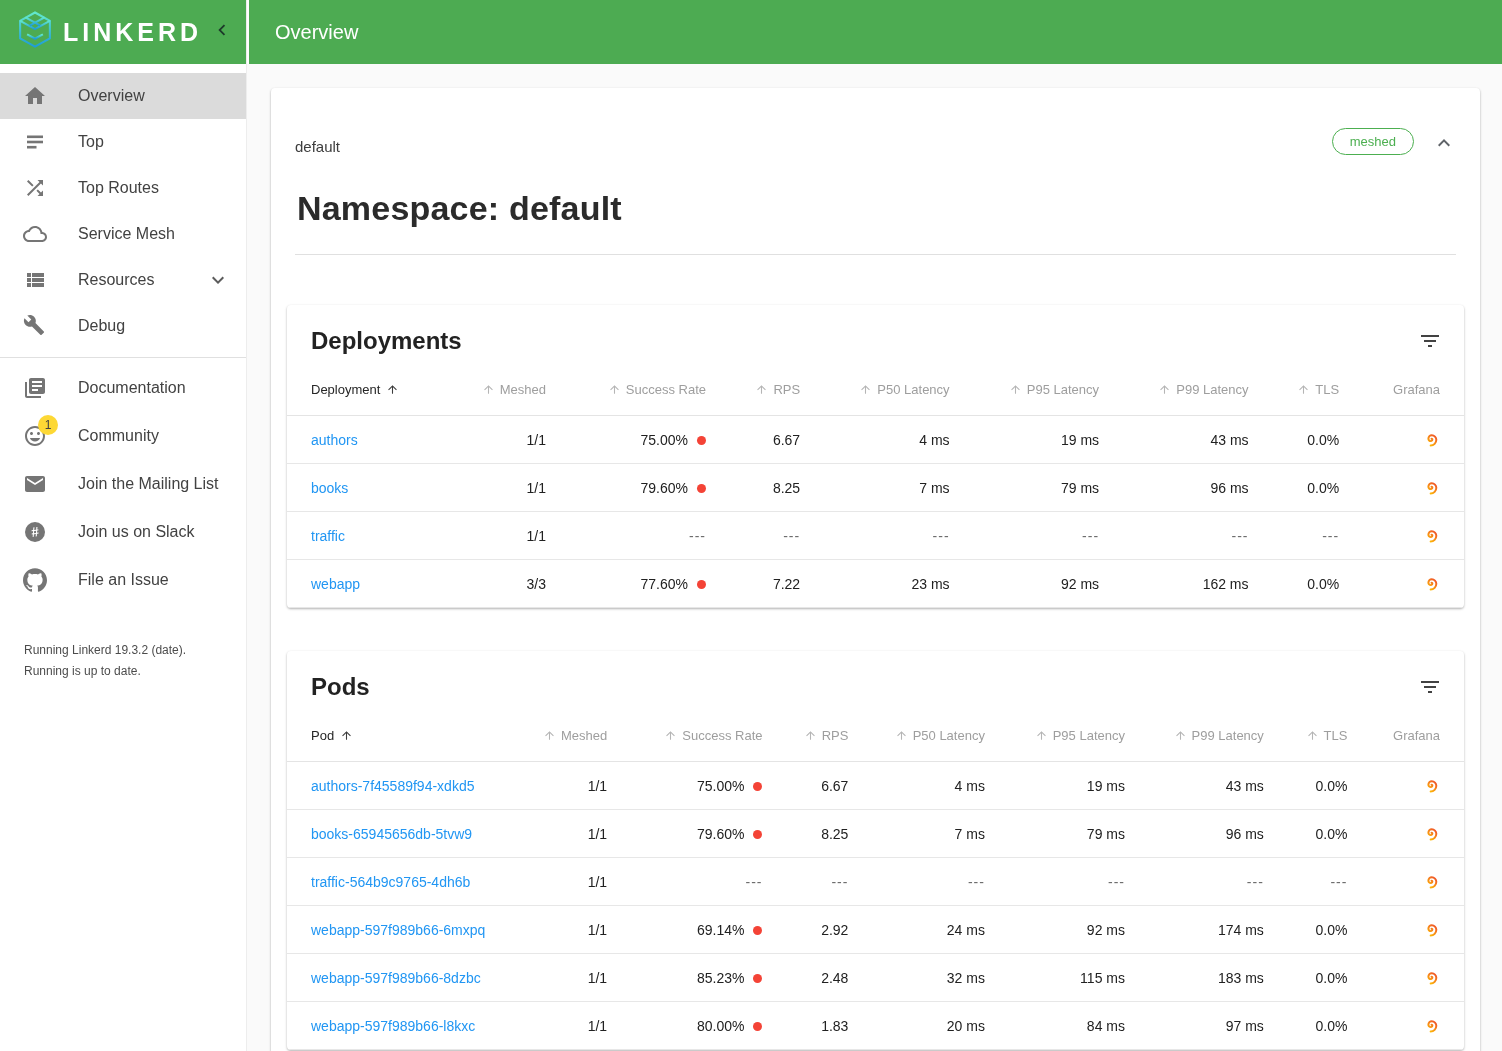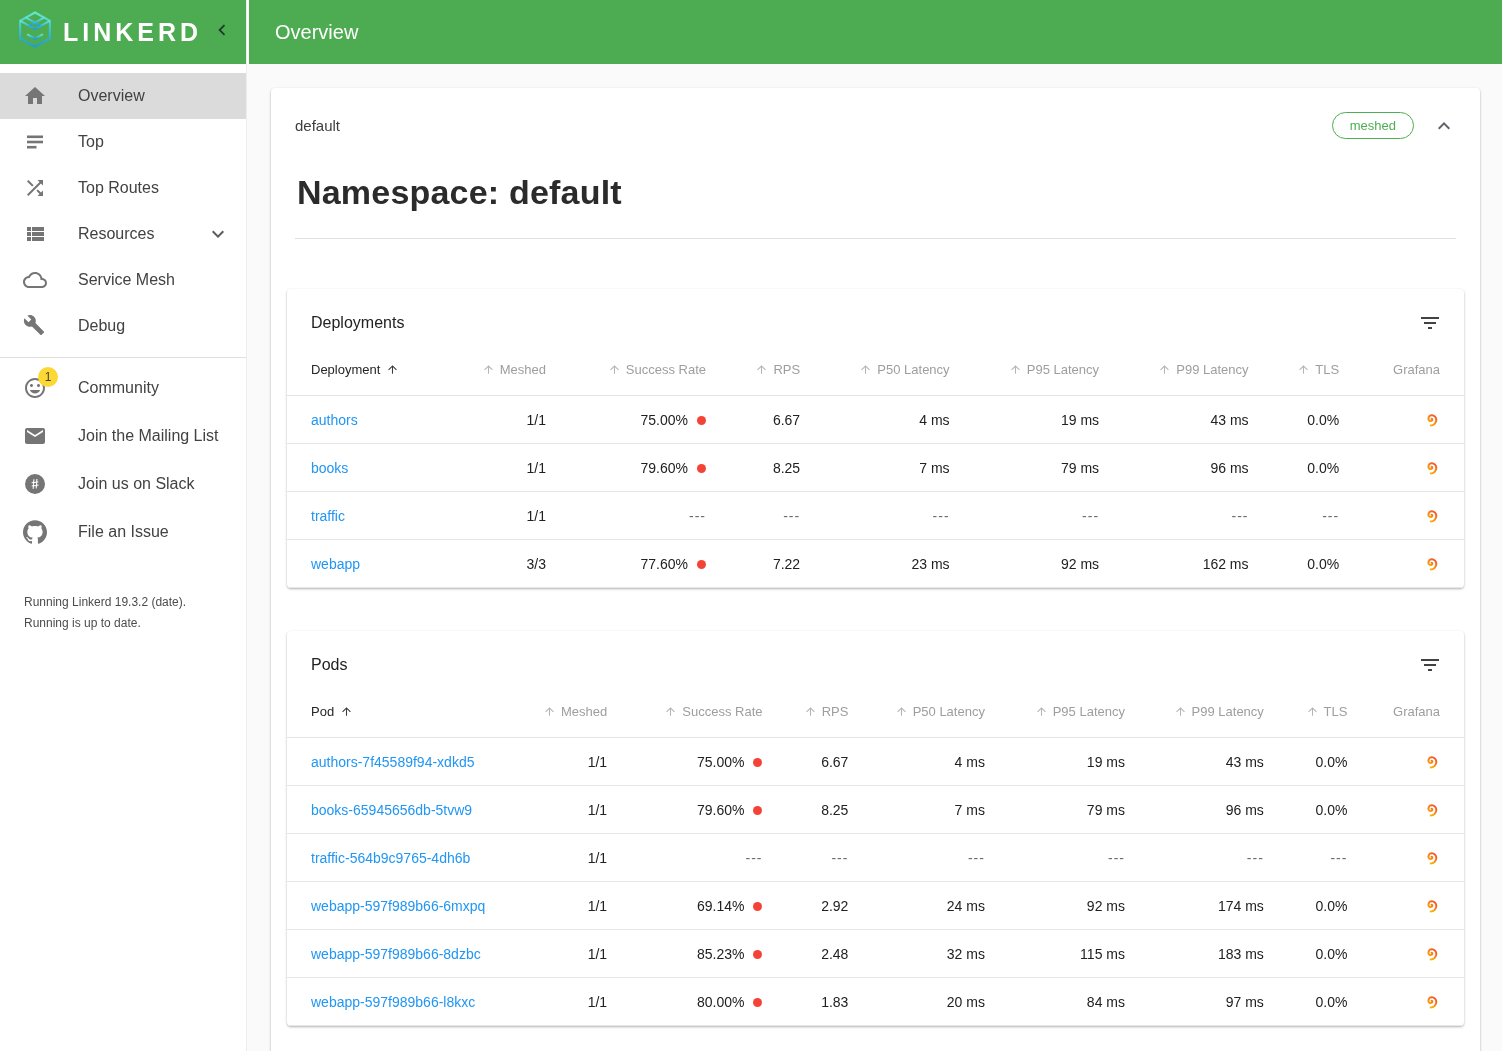--- a/index.html
+++ b/index.html
@@ -44,34 +44,34 @@
   
   .main{flex:1;display:flex;flex-direction:column;min-width:0}
   .topbar{height:64px;flex:0 0 64px;background:var(--green);display:flex;align-items:center;
     padding-left:26px;border-left:2px solid #fff}
   .topbar-title{color:#fff;font-size:20px;font-weight:normal}
   .content{flex:1;padding:24px 22px 0 24px;overflow:hidden}
 
   .ns-card{background:#fff;border-radius:4px;min-height:1120px;
     box-shadow:0 1px 3px rgba(0,0,0,.12),0 1px 2px rgba(0,0,0,.24);
     padding:24px 16px 60px}
-  .ns-header{display:flex;align-items:center;margin:0 8px}
+  .ns-header{display:flex;align-items:flex-end;margin:16px 8px}
   .ns-name{font-size:15px;color:#3d3d3d}
   .spacer{flex:1}
   .pill{border:1px solid var(--pill-green);color:var(--pill-green);font-size:13px;
     border-radius:16px;padding:6px 17px;line-height:1;cursor:pointer;background:#fff}
   .ns-collapse{margin-left:18px;color:#5f6368;width:24px;height:24px;cursor:pointer}
   .ns-title{font-size:34px;font-weight:bold;color:#2b2b2b;margin:34px 10px 0;letter-spacing:.2px}
   .ns-divider{border:none;border-top:1px solid var(--line);margin:26px 8px 0}
 
   .paper{margin-top:50px;background:#fff;border-radius:4px;overflow:hidden;
     box-shadow:0 1px 3px rgba(0,0,0,.14),0 1px 2px rgba(0,0,0,.18)}
   .paper + .paper{margin-top:43px}
   .paper-head{display:flex;align-items:center;padding:22px 22px 0 24px}
-  .paper-title{font-size:16px;font-weight:normal;color:#222}
+  .paper-title{font-size:24px;font-weight:bold;color:#222}
   .filter-btn{margin-left:auto;color:#424242;width:24px;height:24px;cursor:pointer}
 
   table.mtable{width:100%;border-collapse:collapse;table-layout:fixed}
   .mtable th{font-size:13px;font-weight:normal;color:var(--hdr-gray);
     padding:27px 0 18px;border-bottom:1px solid #e4e4e4;white-space:nowrap;cursor:pointer}
   .mtable th.sorted{color:#262626}
   .mtable td{height:48px;font-size:14px;color:var(--txt);border-bottom:1px solid #e7e7e7;
     white-space:nowrap}
   .mtable .left{text-align:left;padding-left:24px}
   .mtable .right{text-align:right}
@@ -149,50 +149,58 @@
         <span class="nav-icon">
           <svg width="24" height="24" viewBox="0 0 24 24">
               <path fill="currentColor" d="M10.59 9.17L5.41 4 4 5.41l5.17 5.17 1.42-1.41zM14.5 4l2.04 2.04L4 18.59 5.41 20 17.96 7.46 20 9.5V4h-5.5zm.33 9.41l-1.41 1.41 3.13 3.13L14.5 20H20v-5.5l-2.04 2.04-3.13-3.13z"></path>
             </svg>
           </span>
         <span class="nav-label">Top Routes</span>
       </div>
       <div class="nav-item">
         <span class="nav-icon">
           <svg width="24" height="24" viewBox="0 0 24 24">
+              <path fill="currentColor" d="M19.35 10.04C18.67 6.59 15.64 4 12 4 9.11 4 6.6 5.64 5.35 8.04 2.34 8.36 0 10.91 0 14c0 3.31 2.69 6 6 6h13c2.76 0 5-2.24 5-5 0-2.64-2.05-4.78-4.65-4.96zM19 18H6c-2.21 0-4-1.79-4-4s1.79-4 4-4h.71C7.37 7.69 9.48 6 12 6c3.04 0 5.5 2.46 5.5 5.5v.5H19c1.66 0 3 1.34 3 3s-1.34 3-3 3z"></path>
+            </svg>
+          </span>
+        <span class="nav-label">Service Mesh</span>
+      </div>
+      <div class="nav-item">
+        <span class="nav-icon">
+          <svg width="24" height="24" viewBox="0 0 24 24">
               <path fill="currentColor" d="M4 14h4v-4H4v4zm0 5h4v-4H4v4zM4 9h4V5H4v4zm5 5h12v-4H9v4zm0 5h12v-4H9v4zM9 5v4h12V5H9z"></path>
             </svg>
           </span>
         <span class="nav-label">Resources</span>
         <span class="nav-chevron">
           <svg width="24" height="24" viewBox="0 0 24 24">
               <path fill="currentColor" d="M16.59 8.59L12 13.17 7.41 8.59 6 10l6 6 6-6z"></path>
             </svg></span>
       </div>
       <div class="nav-item">
         <span class="nav-icon">
-          <svg width="24" height="24" viewBox="0 0 24 24">
-              <path fill="currentColor" d="M19.35 10.04C18.67 6.59 15.64 4 12 4 9.11 4 6.6 5.64 5.35 8.04 2.34 8.36 0 10.91 0 14c0 3.31 2.69 6 6 6h13c2.76 0 5-2.24 5-5 0-2.64-2.05-4.78-4.65-4.96zM19 18H6c-2.21 0-4-1.79-4-4s1.79-4 4-4h.71C7.37 7.69 9.48 6 12 6c3.04 0 5.5 2.46 5.5 5.5v.5H19c1.66 0 3 1.34 3 3s-1.34 3-3 3z"></path>
-            </svg>
-          </span>
-        <span class="nav-label">Service Mesh</span>
-      </div>
-      <div class="nav-item">
-        <span class="nav-icon">
           <svg width="22" height="22" viewBox="0 0 24 24">
               <path fill="currentColor" d="M22.7 19l-9.1-9.1c.9-2.3.4-5-1.5-6.9-2-2-5-2.4-7.4-1.3L9 6 6 9 1.6 4.7C.4 7.1.9 10.1 2.9 12.1c1.9 1.9 4.6 2.4 6.9 1.5l9.1 9.1c.4.4 1 .4 1.4 0l2.3-2.3c.5-.4.5-1.1.1-1.4z"></path>
             </svg>
           </span>
         <span class="nav-label">Debug</span>
       </div>
     </nav>
 
     <hr class="side-divider">
 
     <nav class="nav nav2" style="padding-top:0">
+      <div class="nav-item">
+        <span class="nav-icon">
+          <svg width="24" height="24" viewBox="0 0 24 24">
+              <path fill="currentColor" d="M4 6H2v14c0 1.1.9 2 2 2h14v-2H4V6zm16-4H8c-1.1 0-2 .9-2 2v12c0 1.1.9 2 2 2h12c1.1 0 2-.9 2-2V4c0-1.1-.9-2-2-2zm-1 9H9V9h10v2zm-4 4H9v-2h6v2zm4-8H9V5h10v2z"></path>
+            </svg>
+          </span>
+        <span class="nav-label">Documentation</span>
+      </div>
       <div class="nav-item">
         <span class="nav-icon">
           <svg width="24" height="24" viewBox="0 0 24 24">
               <path fill="currentColor" d="M11.99 2C6.47 2 2 6.48 2 12s4.47 10 9.99 10C17.52 22 22 17.52 22 12S17.52 2 11.99 2zM12 20c-4.42 0-8-3.58-8-8s3.58-8 8-8 8 3.58 8 8-3.58 8-8 8zm3.5-9c.83 0 1.5-.67 1.5-1.5S16.33 8 15.5 8 14 8.67 14 9.5s.67 1.5 1.5 1.5zm-7 0c.83 0 1.5-.67 1.5-1.5S9.33 8 8.5 8 7 8.67 7 9.5 7.67 11 8.5 11zm3.5 6.5c2.33 0 4.31-1.46 5.11-3.5H6.89c.8 2.04 2.78 3.5 5.11 3.5z"></path>
             </svg>
           <span class="badge">1</span>
         </span>
         <span class="nav-label">Community</span>
       </div>
       <div class="nav-item">

